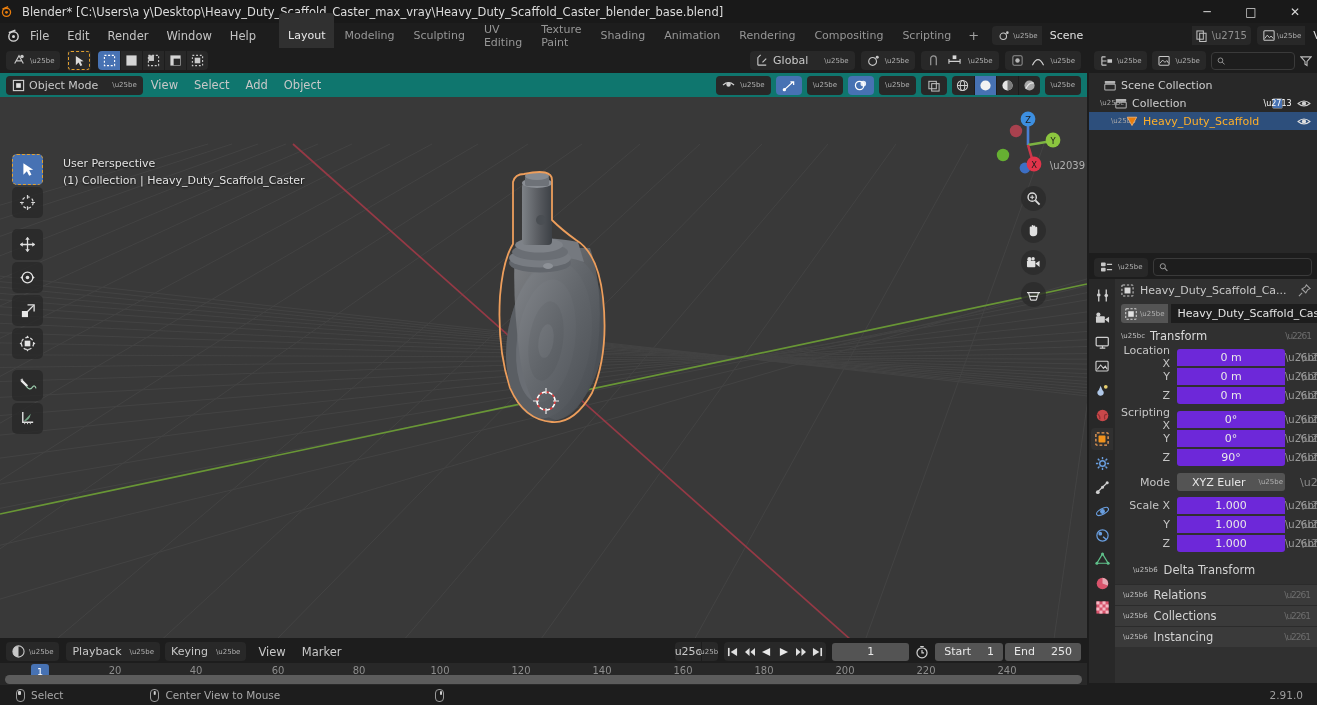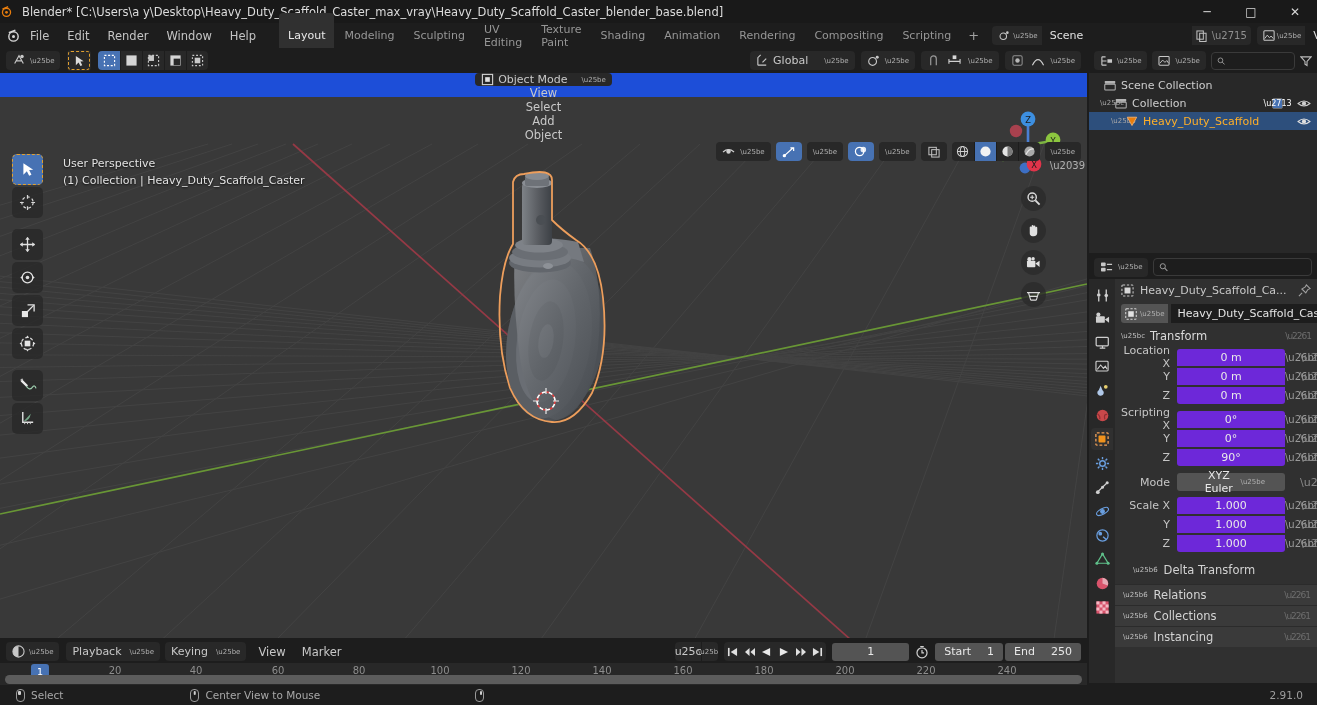--- a/index.html
+++ b/index.html
@@ -49,21 +49,21 @@
     position:absolute; left:0; top:48px; width:1087px; height:590px;
     background:#393939; overflow:hidden;
   }
   .vp-grid { position:absolute; inset:0; }
   .vp-header {
     position:absolute; left:0; top:0; width:1087px; height:25px;
     background:#1d1d1d; display:flex; align-items:center; padding:0 6px; z-index:20;
   }
   .vp-header2 {
     position:absolute; left:0; top:25px; width:1087px; height:24px;
-    background:#1d4ed8; display:flex; align-items:center; padding:0 6px; z-index:20;flex-direction:column;
+    background:#0f766e; display:flex; align-items:center; padding:0 6px; z-index:20;
   }
   .btn-dark { background:#282828; border-radius:4px; height:19px; display:flex;
               align-items:center; padding:0 6px; gap:4px; color:#c8c8c8; font-size:11px; }
   .icobtn { width:22px; height:19px; background:#282828; display:flex; align-items:center;
             justify-content:center; color:#c8c8c8; }
   .icobtn.on { background:#4772b3; color:#fff; }
   .grp { display:flex; border-radius:4px; overflow:hidden; }
   .grp .icobtn + .icobtn { border-left:1px solid #1d1d1d; }
   .hdr-txt { padding:0 8px; font-size:11.5px; color:#c8c8c8; }
 
@@ -123,21 +123,21 @@
                 font-size:11.5px; color:#dadada; }
   .panel-head .grip { margin-left:auto; color:#6e6e6e; font-size:9px; letter-spacing:-1px; }
   .prow { display:flex; align-items:center; height:18px; margin-bottom:1px; padding-right:5px; }
   .plabel { width:62px; text-align:right; padding-right:7px; font-size:11px; color:#c5c5c5; }
   .pfield { flex:1; background:#6d28d9; height:17px; display:flex; align-items:center;
             justify-content:center; font-size:11px; color:#e8e8e8; }
   .pfield.top { border-radius:3px 3px 0 0; }
   .pfield.mid { border-radius:0; }
   .pfield.bot { border-radius:0 0 3px 3px; }
   .pfield.solo { border-radius:3px; }
-  .pfield.sel-field { background:#545454; justify-content:space-between; padding:0 20px; }
+  .pfield.sel-field { background:#545454; justify-content:space-between; padding:0 2px; }
   .lock { width:15px; text-align:center; color:#9a9a9a; font-size:10px; }
   .dot { width:12px; text-align:center; color:#8a8a8a; font-size:11px; }
   .sub-panel { display:flex; align-items:center; gap:6px; height:20px; padding-left:18px;
                font-size:11.5px; color:#d2d2d2; }
   .cl-panel { display:flex; align-items:center; gap:6px; height:21px; padding-left:8px;
               font-size:11.5px; color:#d4d4d4; background:#3a3a3a; border-top:1px solid #2b2b2b; }
   .cl-panel .grip { margin-left:auto; margin-right:7px; color:#6e6e6e; font-size:9px; letter-spacing:-1px; }
 
   
   .timeline { position:absolute; left:0; top:640px; width:1087px; height:45px; background:#282828; }
@@ -1054,21 +1054,21 @@
     </div>
   </div>
 
   <div class="statusbar">
     <div class="sb-item" style="margin-left:8px;">
       <span class="mouse lmb">
           <i></i>
         </span>
       <span>Select</span>
     </div>
-    <div class="sb-item" style="margin-left:120px;">
+    <div class="sb-item" style="margin-left:80px;">
       <span class="mouse mmb">
           <i></i>
         </span>
       <span>Center View to Mouse</span>
     </div>
     <div class="sb-item" style="margin-left:148px;">
       <span class="mouse">
           <i style="left:auto;right:1px;transform:none;"></i>
         </span>
       <span></span>

